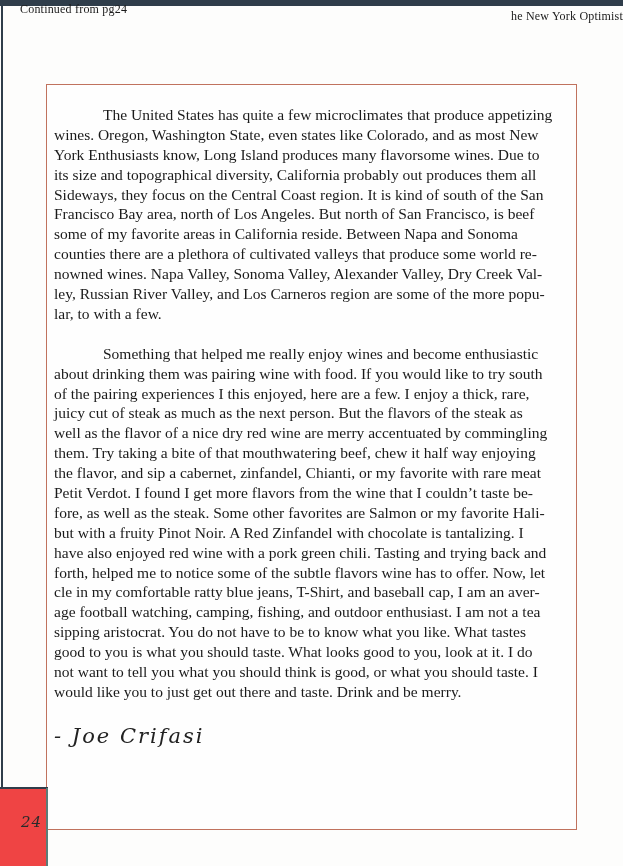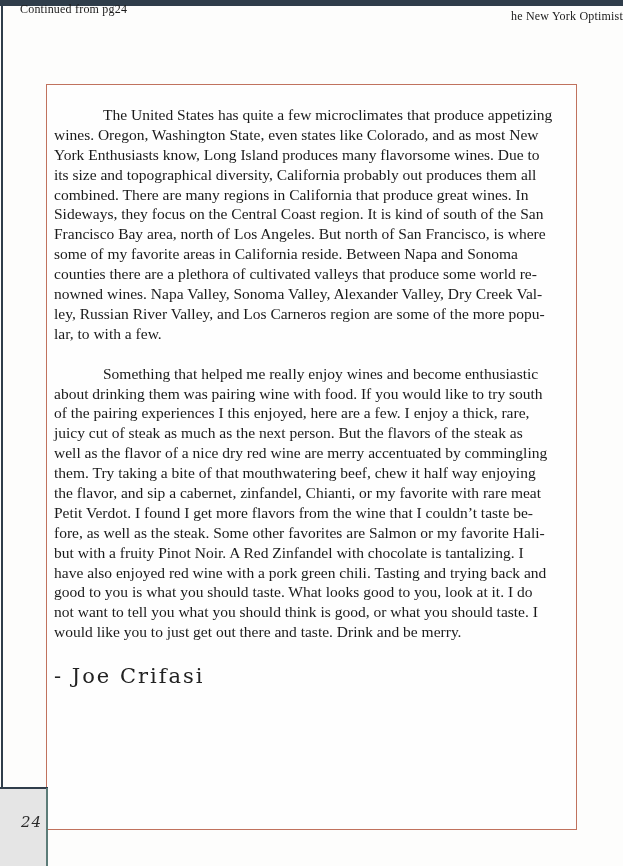--- a/index.html
+++ b/index.html
@@ -30,29 +30,29 @@
     margin-top:44px;
   }
   .line{
     font-size:15.5px;line-height:19.9px;height:19.9px;
     white-space:nowrap;color:var(--text);
   }
   .line.indent{text-indent:49px;}
   .para-gap{height:20px;}
   .signature{
     margin-top:22px;
-    font-size:21px;letter-spacing:2px;
+    font-size:21px;font-style:italic;letter-spacing:2px;
     font-family:"DejaVu Serif", serif;
     color:#222;
   }
   .footer-hrule{position:absolute;left:0;top:787px;width:48px;height:2px;background:var(--rule-dark);}
   .footer-vrule{position:absolute;left:46px;top:788px;width:2px;height:78px;background:var(--rule-teal);}
   .page-number-cell{
     position:absolute;left:0;top:789px;width:46px;height:77px;
-    background:#e5e5e5;
+    background:#ef4444;
   }
   .page-number{
     position:absolute;left:21px;top:24px;
     font-size:15px;font-style:italic;letter-spacing:1px;
     font-family:"DejaVu Serif", serif;color:#2a2a2a;
   }
 </style>
 </head>
 <body>
 
@@ -62,23 +62,22 @@
 <div class="header-left">Continued from pg24</div>
 
 <div class="header-center">he New York Optimist</div>
 
 <div class="article-box">
   <div>
       <div class="line indent">The United States has quite a few microclimates that produce appetizing</div>
       <div class="line">wines. Oregon, Washington State, even states like Colorado, and as most New</div>
       <div class="line">York Enthusiasts know, Long Island produces many flavorsome wines. Due to</div>
       <div class="line">its size and topographical diversity, California probably out produces them all</div>
-      <div class="line">combined. There are many regions in California that produce great wines. In</div>
       <div class="line">Sideways, they focus on the Central Coast region. It is kind of south of the San</div>
-      <div class="line">Francisco Bay area, north of Los Angeles. But north of San Francisco, is where</div>
+      <div class="line">Francisco Bay area, north of Los Angeles. But north of San Francisco, is beef</div>
       <div class="line">some of my favorite areas in California reside. Between Napa and Sonoma</div>
       <div class="line">counties there are a plethora of cultivated valleys that produce some world re-</div>
       <div class="line">nowned wines. Napa Valley, Sonoma Valley, Alexander Valley, Dry Creek Val-</div>
       <div class="line">ley, Russian River Valley, and Los Carneros region are some of the more popu-</div>
       <div class="line">lar, to with a few.</div>
     </div>
 
   <div class="para-gap"></div>
 
   <div>
@@ -86,20 +85,24 @@
       <div class="line">about drinking them was pairing wine with food. If you would like to try south</div>
       <div class="line">of the pairing experiences I this enjoyed, here are a few. I enjoy a thick, rare,</div>
       <div class="line">juicy cut of steak as much as the next person. But the flavors of the steak as</div>
       <div class="line">well as the flavor of a nice dry red wine are merry accentuated by commingling</div>
       <div class="line">them. Try taking a bite of that mouthwatering beef, chew it half way enjoying</div>
       <div class="line">the flavor, and sip a cabernet, zinfandel, Chianti, or my favorite with rare meat</div>
       <div class="line">Petit Verdot. I found I get more flavors from the wine that I couldn’t taste be-</div>
       <div class="line">fore, as well as the steak. Some other favorites are Salmon or my favorite Hali-</div>
       <div class="line">but with a fruity Pinot Noir. A Red Zinfandel with chocolate is tantalizing. I</div>
       <div class="line">have also enjoyed red wine with a pork green chili. Tasting and trying back and</div>
+      <div class="line">forth, helped me to notice some of the subtle flavors wine has to offer. Now, let</div>
+      <div class="line">cle in my comfortable ratty blue jeans, T-Shirt, and baseball cap, I am an aver-</div>
+      <div class="line">age football watching, camping, fishing, and outdoor enthusiast. I am not a tea</div>
+      <div class="line">sipping aristocrat. You do not have to be to know what you like. What tastes</div>
       <div class="line">good to you is what you should taste. What looks good to you, look at it. I do</div>
       <div class="line">not want to tell you what you should think is good, or what you should taste. I</div>
       <div class="line">would like you to just get out there and taste. Drink and be merry.</div>
     </div>
 
   <div class="signature">- Joe Crifasi</div>
 </div>
 
 <div class="footer-hrule"></div>
 <div class="footer-vrule"></div>

